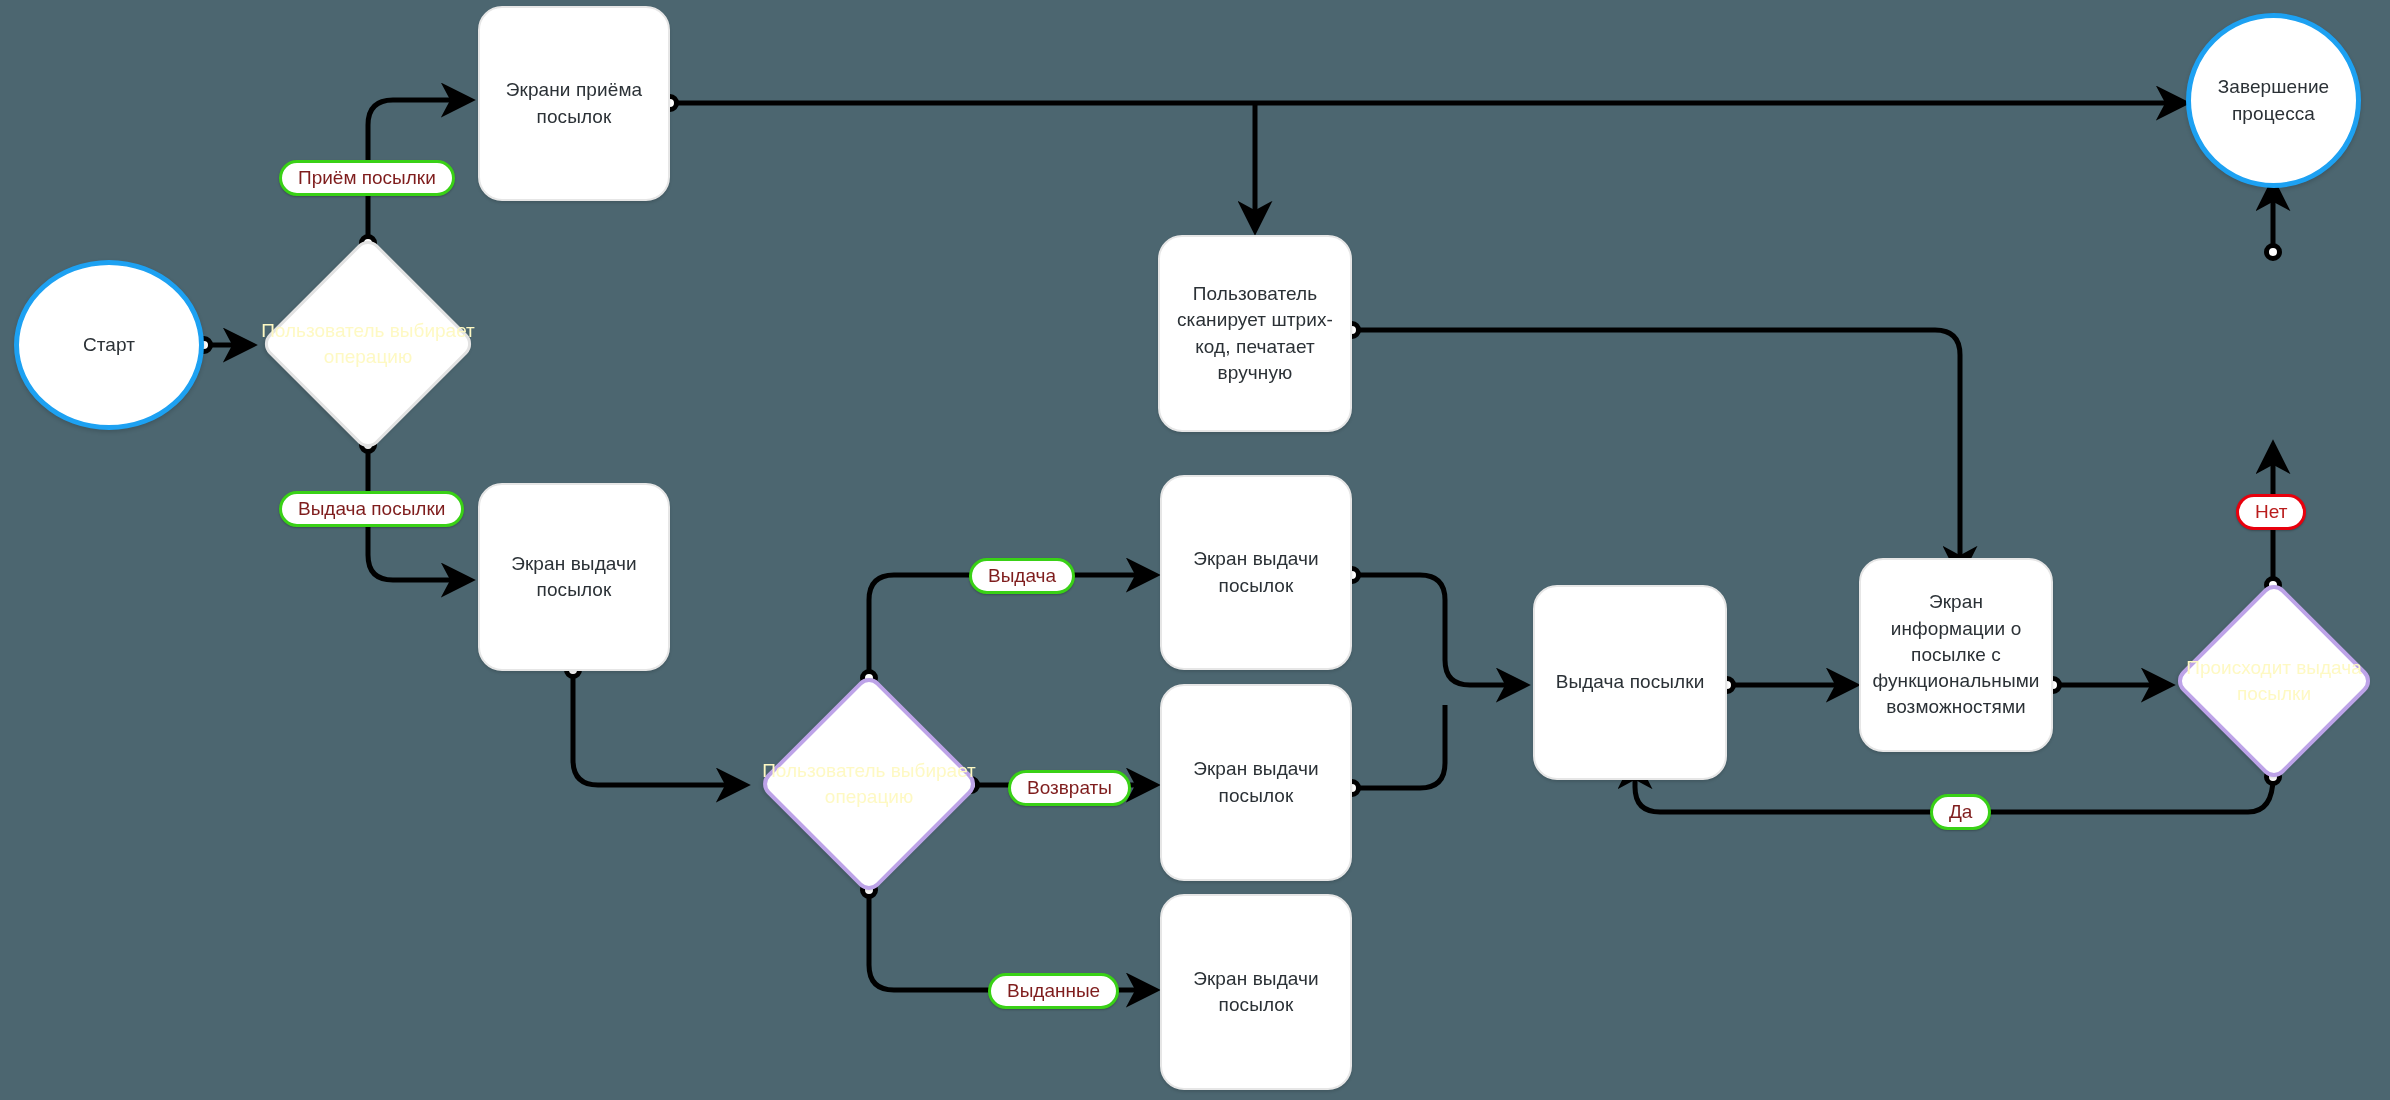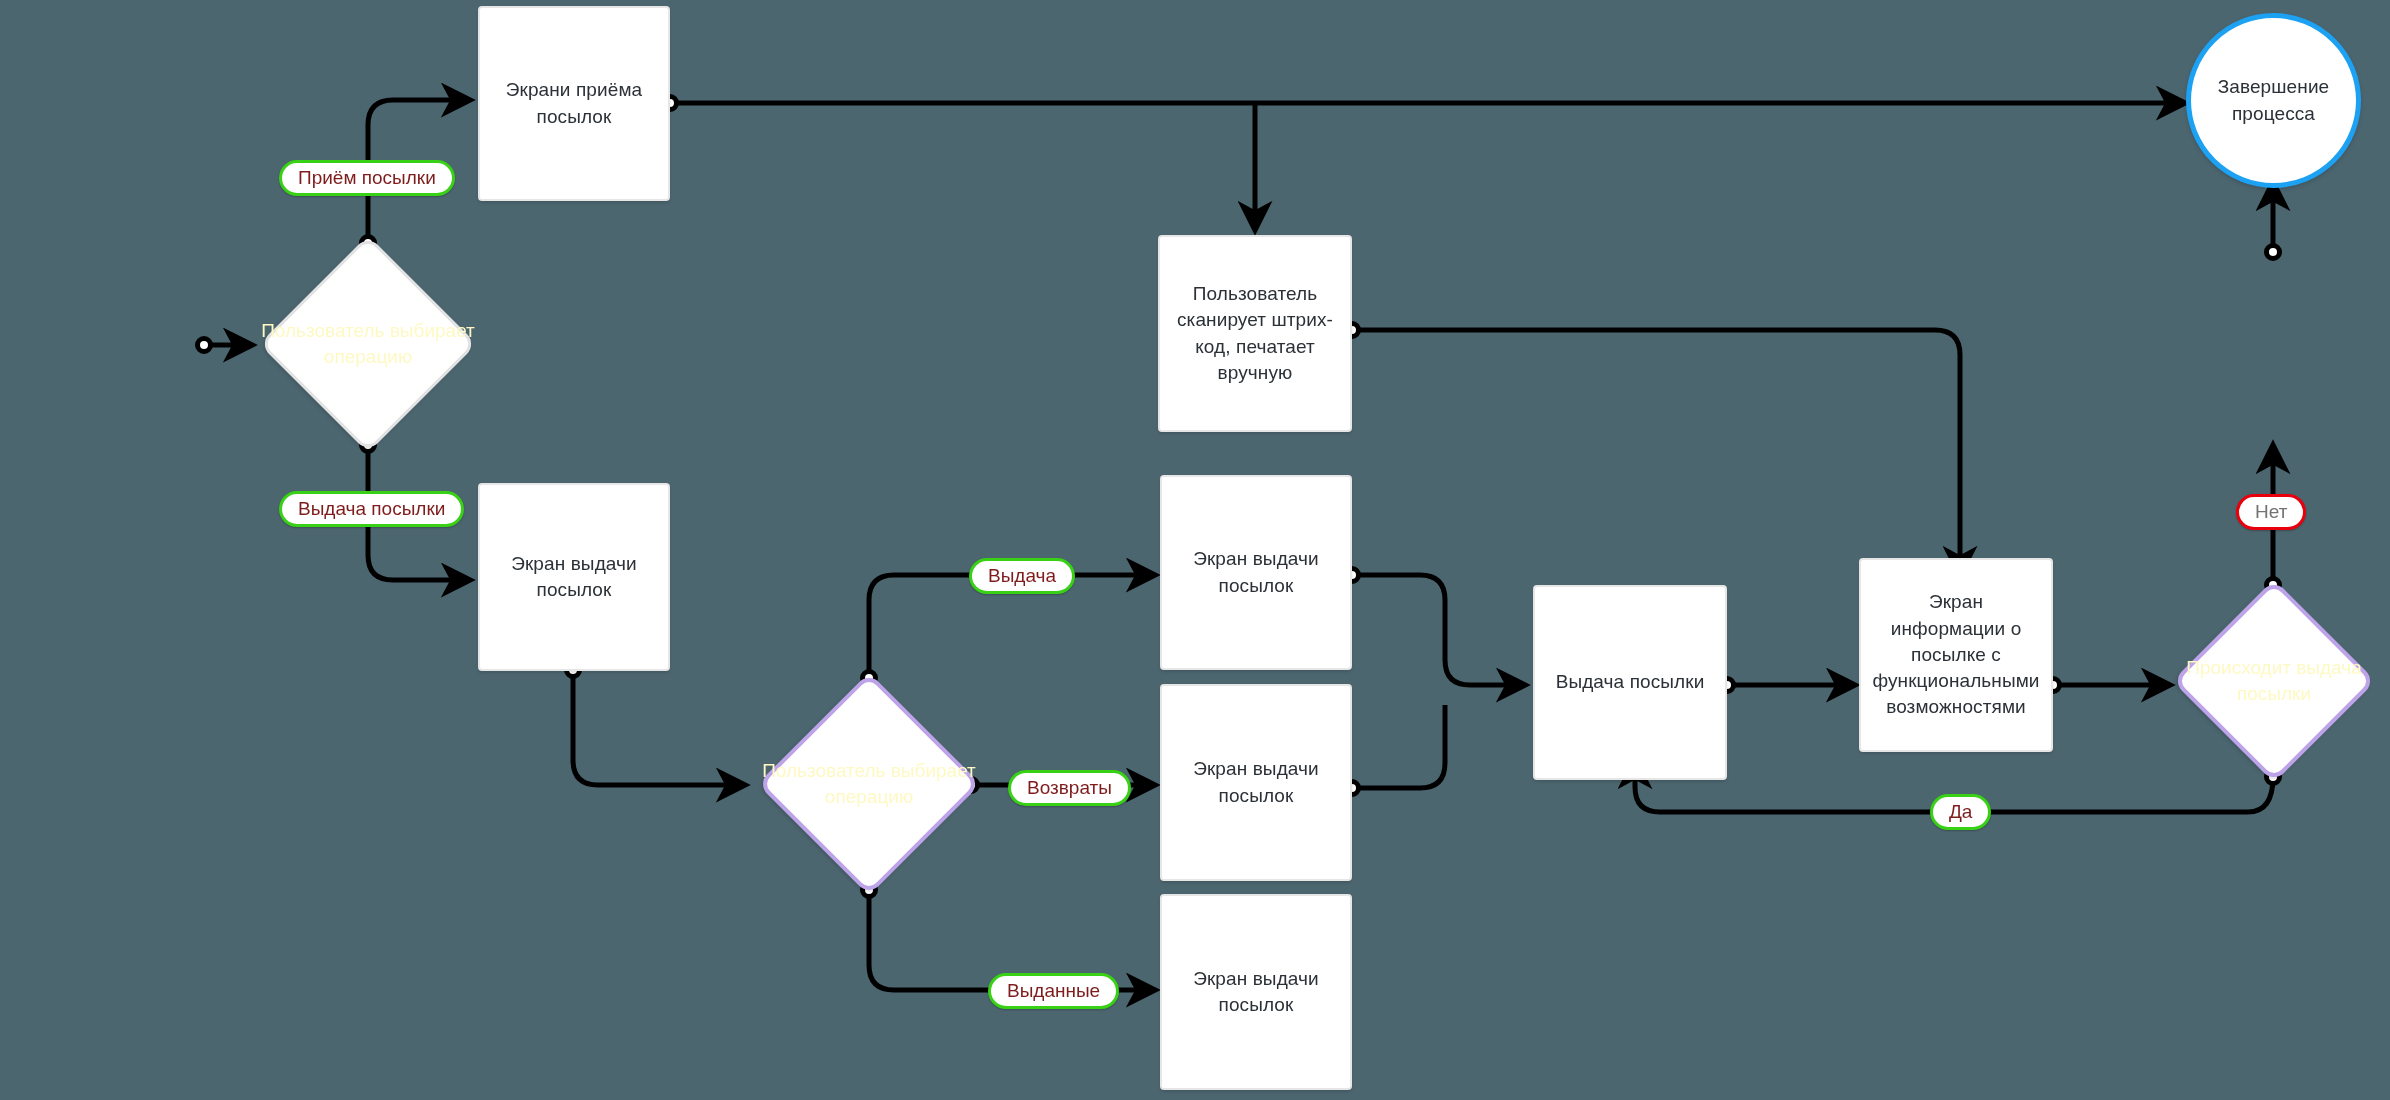--- a/index.html
+++ b/index.html
@@ -40,21 +40,21 @@
   .node .nlabel {
     display: block;
     line-height: 1.38;
     padding: 0 10px;
     font-size: 19px;
     color: #2b3136;
     letter-spacing: 0.1px;
   }
   
   .box {
-    border-radius: 4px;
+    border-radius: 24px;
     border: 2px solid #e6e6e6;
     box-shadow: 0 2px 3px rgba(0,0,0,0.13);
   }
   
   .terminator {
     border-radius: 50%;
     border: 5px solid #1da1f2;
     box-shadow: 0 2px 4px rgba(0,0,0,0.16);
   }
   
@@ -100,21 +100,21 @@
     box-sizing: border-box;
     z-index: 6;
     box-shadow: 0 1px 2px rgba(0,0,0,0.25);
   }
   .pill.green {
     border: 3px solid #39d116;
     color: #7f1d1d;
   }
   .pill.red {
     border: 3px solid #e8000d;
-    color: #737373;
+    color: #b91c1c;
   }
 </style>
 </head>
 <body>
 
 <div id="canvas">
 
   <svg id="edges" viewBox="0 0 2390 1100" xmlns="http://www.w3.org/2000/svg">
     <defs>
       <marker id="arrow" viewBox="0 0 12 12" refX="10" refY="6" markerWidth="7" markerHeight="7" orient="auto-start-reverse">
@@ -169,20 +169,23 @@
 
       <path d="M 2273 585 L 2273 445" marker-end="url(#arrow)"></path>
       <circle cx="2273" cy="585" r="6.5" fill="#fff" stroke="#000" stroke-width="5"></circle>
 
       <path d="M 2273 252 L 2273 182" marker-end="url(#arrow)"></path>
       <circle cx="2273" cy="252" r="6.5" fill="#fff" stroke="#000" stroke-width="5"></circle>
 
     </g>
   </svg>
 
+  <div class="node terminator" style="left:14px; top:260px; width:190px; height:170px;">
+    <span class="nlabel">Старт</span>
+  </div>
 
   <div class="diamond-wrap" style="left:252px; top:243px; width:232px; height:202px;">
     <div class="diamond-shape gray" style="width:148px; height:148px;"></div>
     <div class="diamond-text">Пользователь выбирает операцию</div>
   </div>
 
   <div class="node box" style="left:478px; top:6px; width:192px; height:195px;">
     <span class="nlabel">Экрани приёма посылок</span>
   </div>
 

